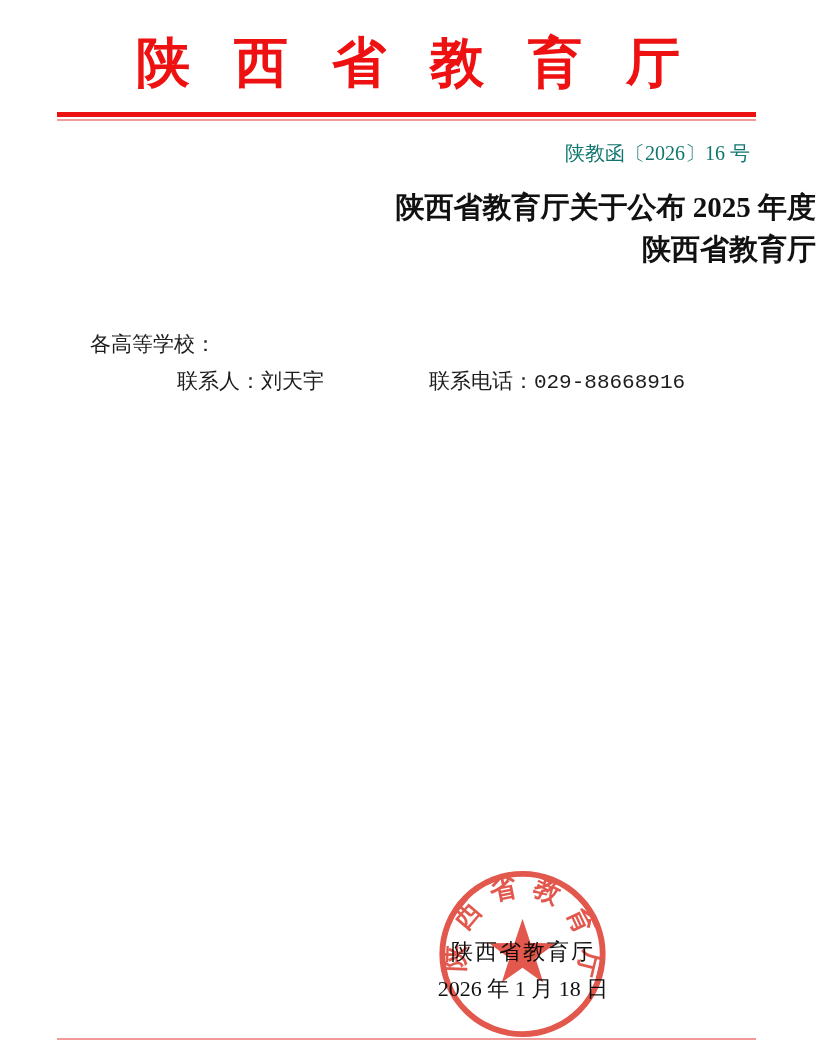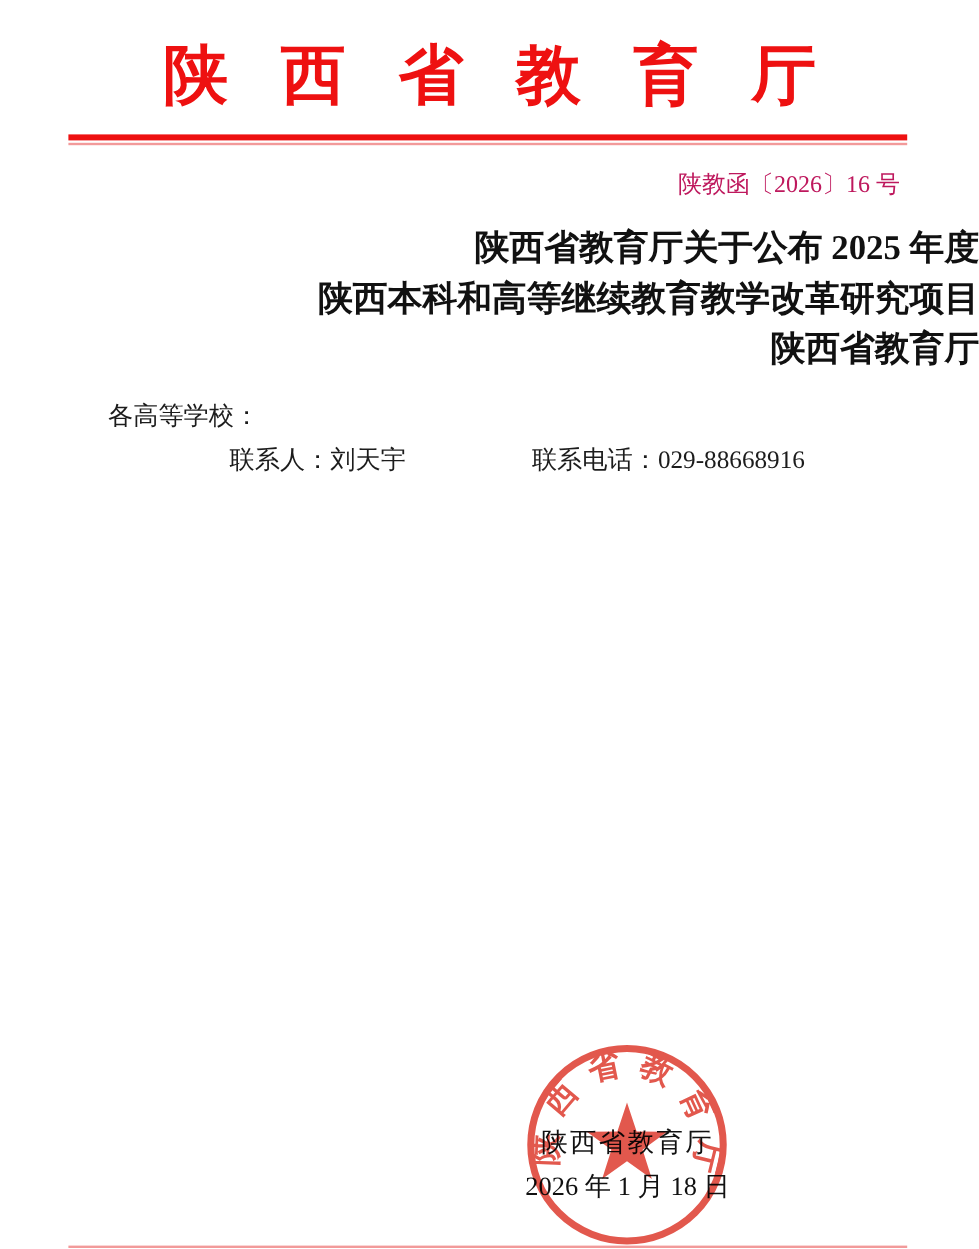--- a/index.html
+++ b/index.html
@@ -29,40 +29,41 @@
 
   
   .rule-top { position: absolute; top: 95px; left: 57px; width: 699px; }
   .rule-top .thick { height: 5px; background: #ee1111; }
   .rule-top .thin  { height: 2px; background: #f29a9a; margin-top: 2px; }
 
   .doc-number {
     position: absolute;
     top: 123px; right: 66px;
     font-size: 20px;
-    color: #be185d;
+    color: #0f766e;
   }
 
   .doc-title {
     position: absolute;
     top: 169px; left: 0; right: 0;
     text-align: right;
     font-weight: bold;
     font-size: 29px;
     line-height: 42px;
     color: #111;
   }
 
   .body-block {
     position: absolute;
     top: 311px; left: 90px;
     width: 640px;
     font-size: 21px;
     line-height: 36.5px;
     text-align: justify;
+    font-family: Liberation Mono, monospace;
   }
   .salutation { text-indent: 0; }
   .para { margin: 0; text-indent: 2em; }
   .contact { text-indent: 2em; text-align: center; }
   .phone-group { margin-left: 5em; }
 
   .sign-agency {
     position: absolute;
     top: 920px; left: 433px; width: 180px;
     text-align: center;
@@ -120,21 +121,20 @@
 
   <div class="rule-top">
     <div class="thick"></div>
     <div class="thin"></div>
   </div>
 
   <div class="doc-number">陕教函〔2026〕16 号</div>
 
   <div class="doc-title">
     <div>陕西省教育厅关于公布 2025 年度</div>
-    <div>陕西本科和高等继续教育教学改革研究项目</div>
     <div>陕西省教育厅</div>
   </div>
 
   <div class="body-block">
     <div class="salutation">各高等学校：</div>
     <div class="contact">
       <span>联系人：</span><span>刘天宇</span><span class="phone-group"><span>联系电话：</span><span>029-88668916</span></span>
     </div>
   </div>
 

